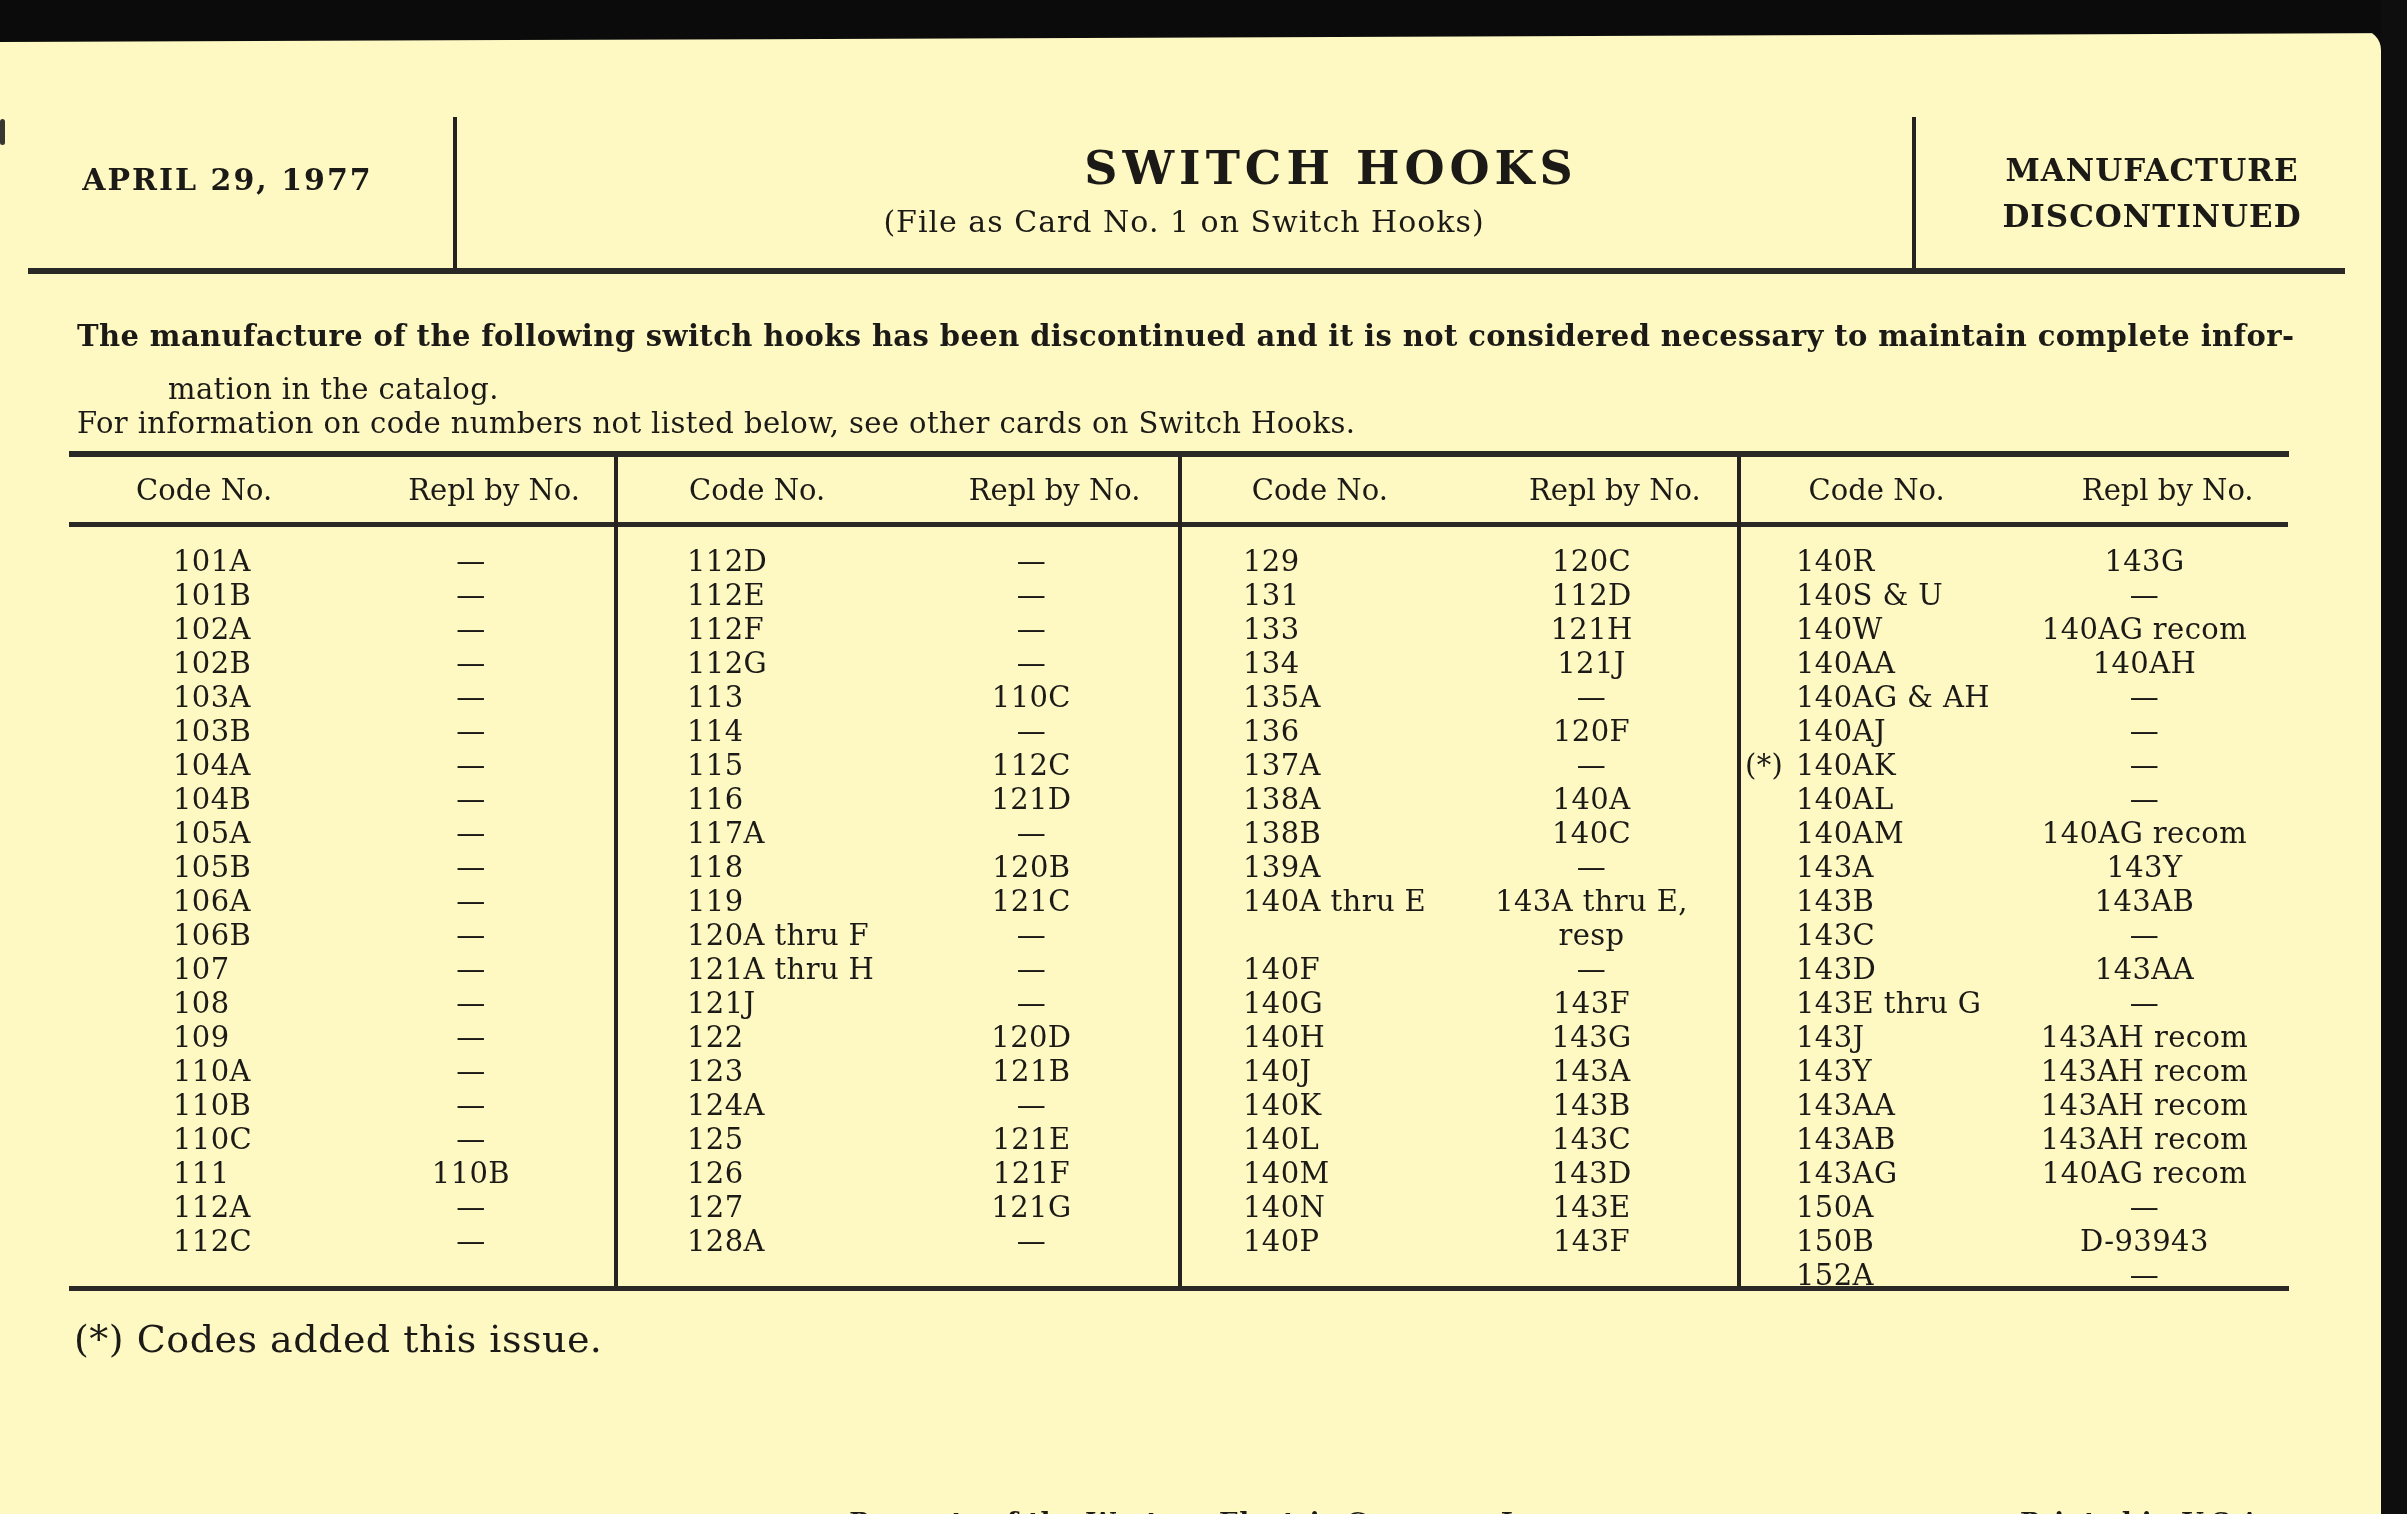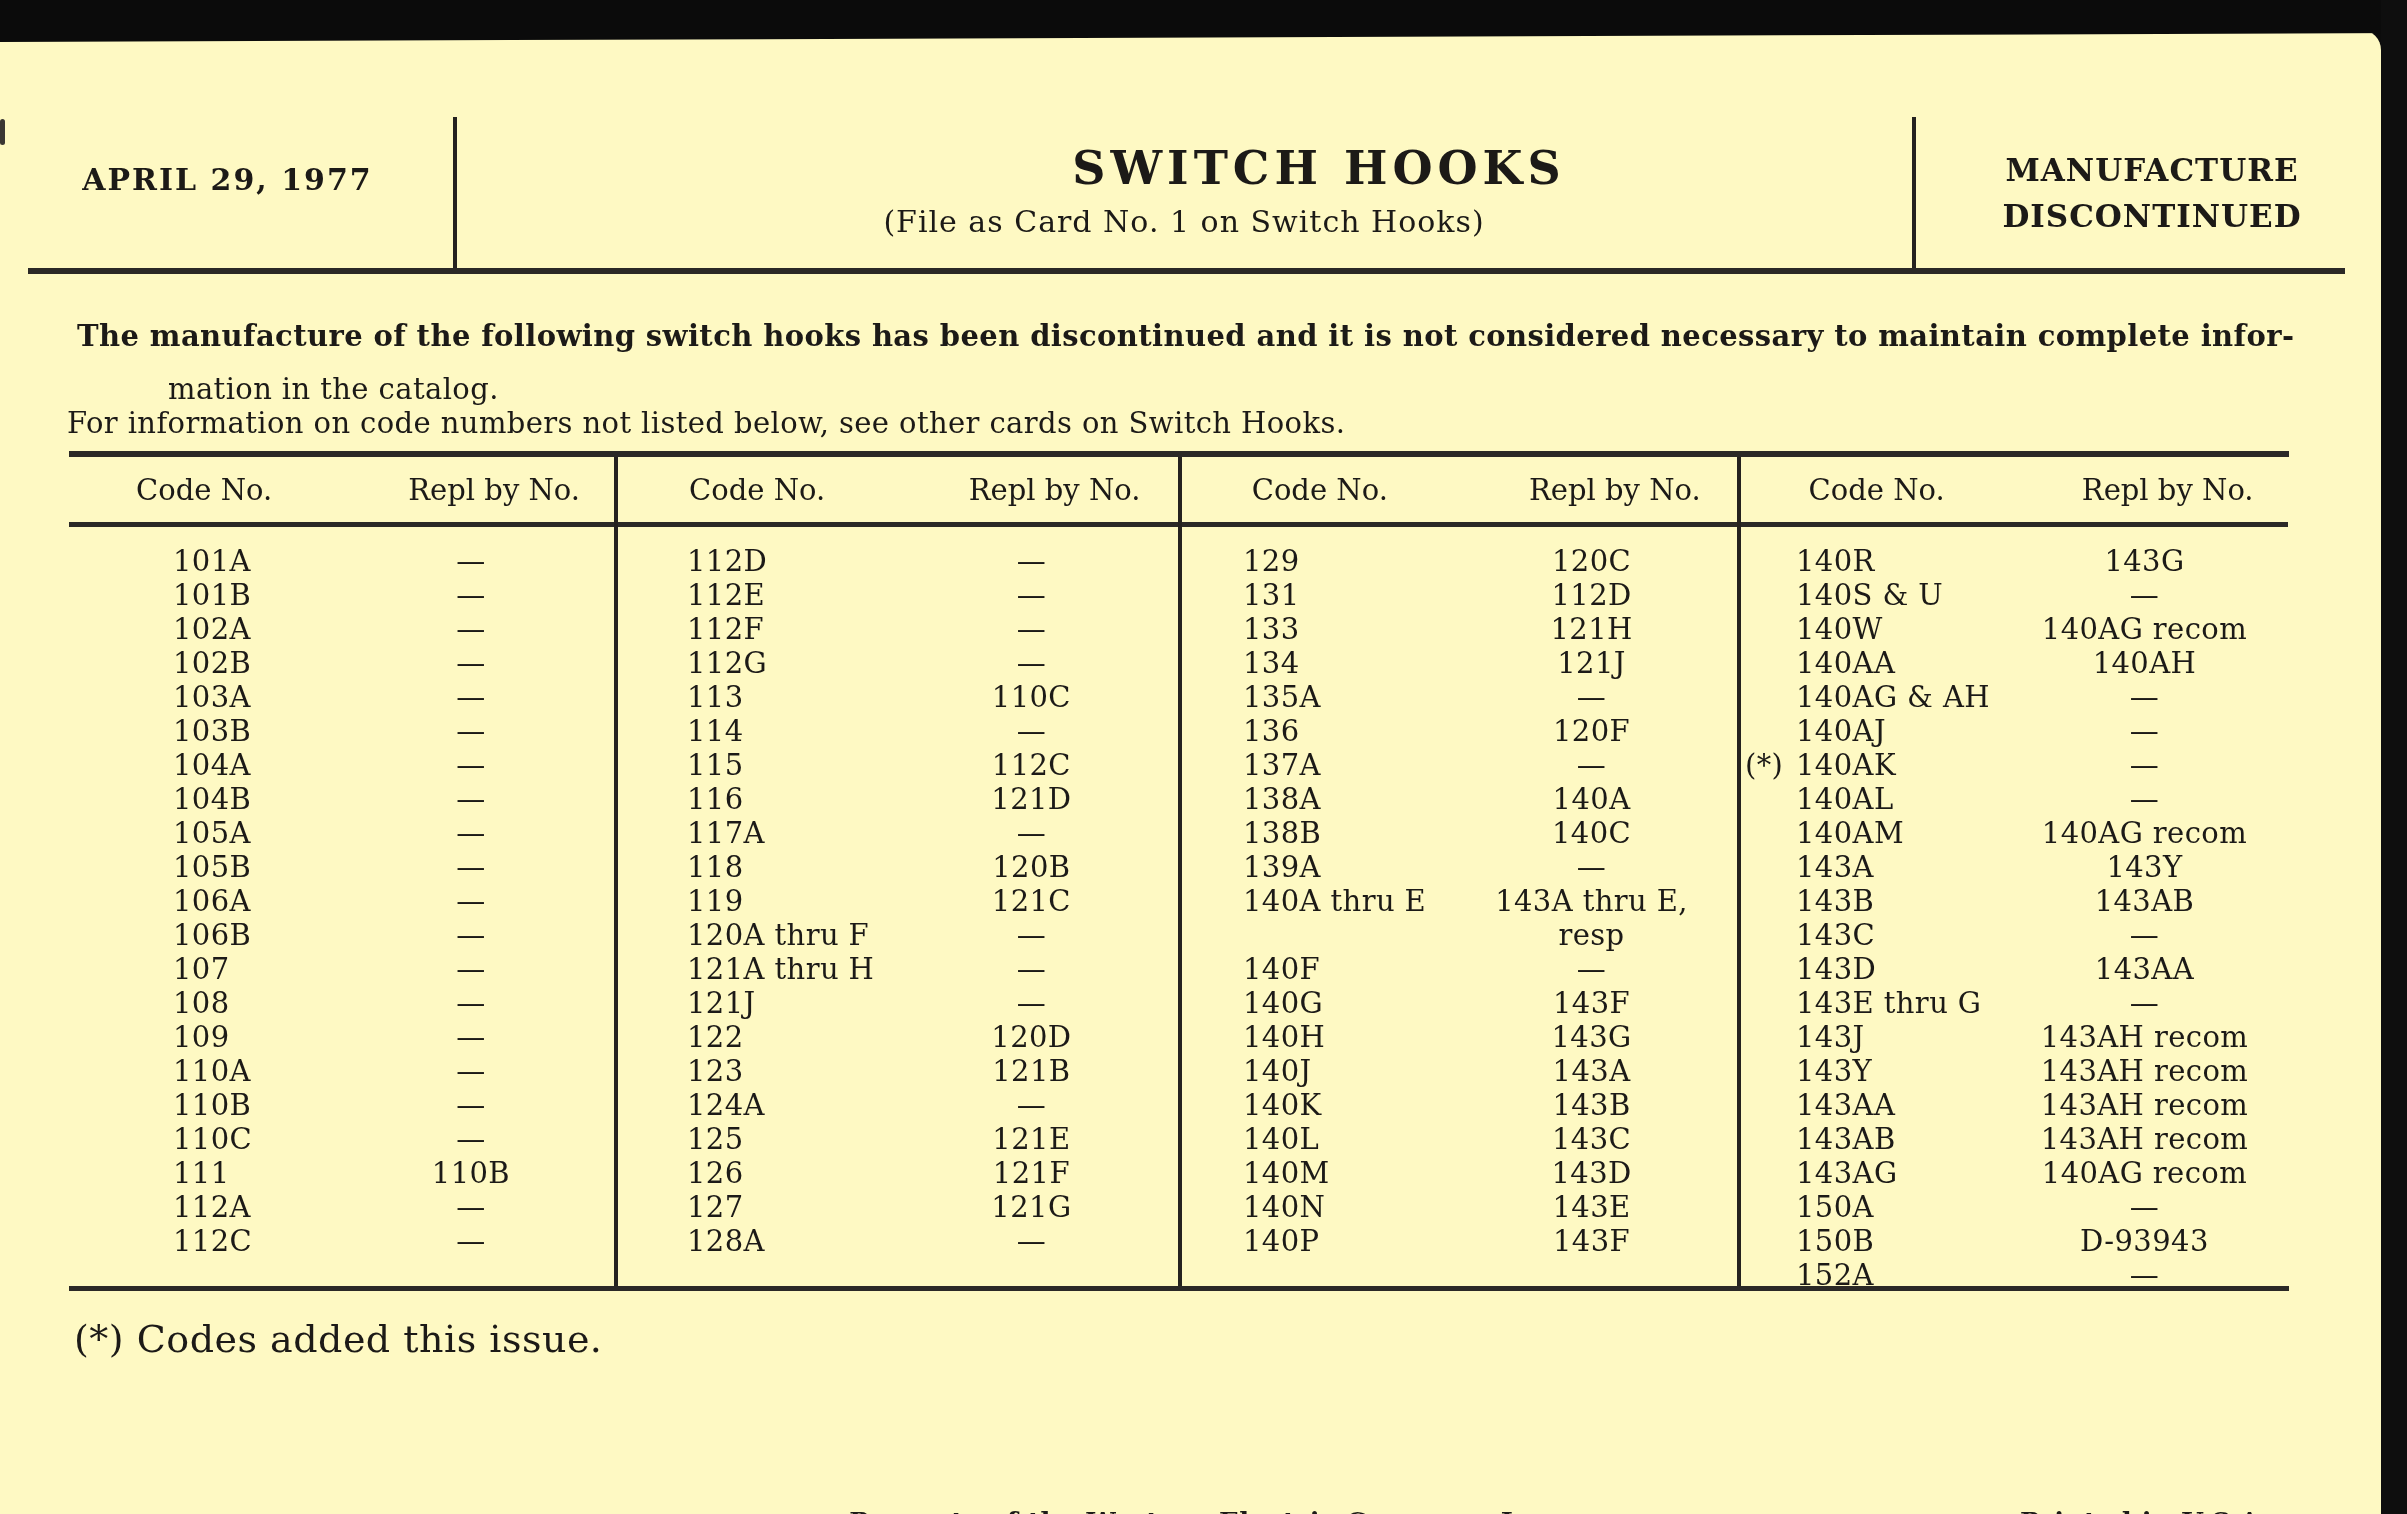--- a/index.html
+++ b/index.html
@@ -21,32 +21,32 @@
   }
   .right-bar{position:absolute;top:0;right:0;width:27px;height:1515px;background:#0e0e0e;}
 
   
   .h-date{position:absolute;left:0;top:132px;width:455px;text-align:center;
     font-weight:bold;font-size:30px;letter-spacing:2px;}
   .vline{position:absolute;width:4px;background:#25221f;}
   .vline.v1{left:453px;top:87px;height:154px;}
   .vline.v2{left:1912px;top:87px;height:154px;}
   .h-title{position:absolute;left:457px;width:1724px;top:111px;text-align:center;
-    font-weight:bold;font-size:46px;letter-spacing:5px;}
+    font-weight:bold;font-size:46px;letter-spacing:5px;padding-left:12px;}
   .h-sub{position:absolute;left:457px;width:1454px;top:174px;text-align:center;
     font-size:30px;letter-spacing:1px;}
   .h-status{position:absolute;left:1916px;width:424px;top:117px;text-align:center;
     font-weight:bold;font-size:31px;line-height:46px;letter-spacing:1px;padding-left:24px;}
   .h-rule{position:absolute;left:28px;top:238px;width:2317px;height:6px;background:#2b2926;}
 
   
   .intro-line{position:absolute;font-size:29px;letter-spacing:0.4px;white-space:nowrap;}
   .il1{left:77px;top:289px;font-weight:bold;}
   .il2{left:168px;top:331px;margin-top:11px;}
-  .il3{left:67px;top:376px;}
+  .il3{left:77px;top:376px;}
 
   
   .dtable{position:absolute;left:69px;top:421px;width:2220px;height:840px;}
   .rule-top{position:absolute;left:0;top:0;width:100%;height:6px;background:#2b2926;}
   .rule-bottom{position:absolute;left:0;top:835px;width:100%;height:5px;background:#2b2926;}
   .col-pair{position:absolute;top:6px;bottom:5px;}
   .col-pair.p2,.col-pair.p3,.col-pair.p4{border-left:4px solid #25221f;}
   .p1{left:0;width:545px;}
   .p2{left:545px;width:560px;}
   .p3{left:1109px;width:555px;}

